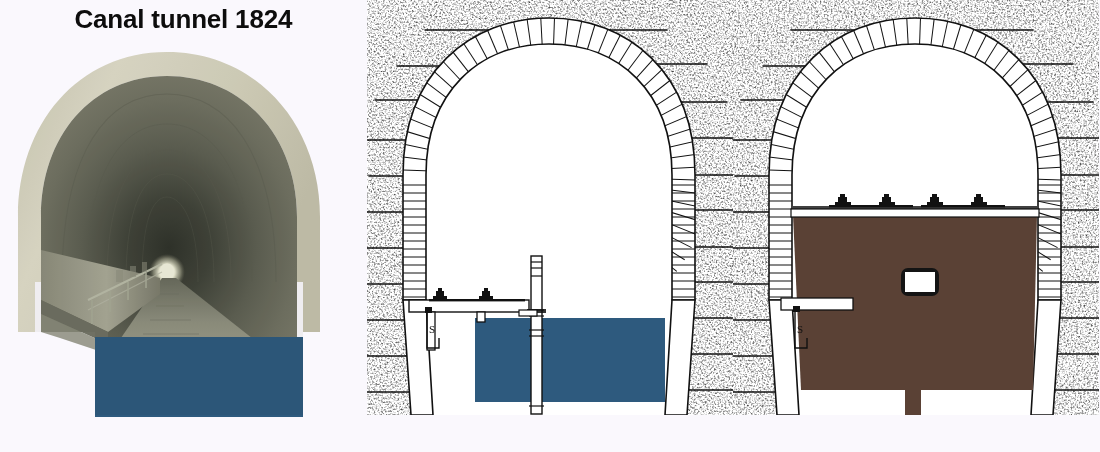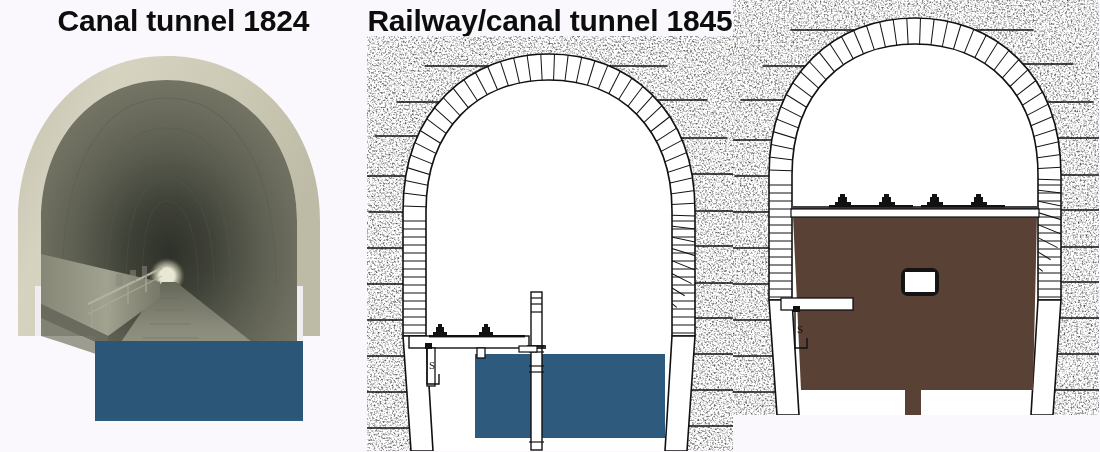--- a/index.html
+++ b/index.html
@@ -17,21 +17,21 @@
   }
   .panel{
     position:relative;
     width:366.66px;
     height:452px;
     display:flex;
     flex-direction:column;
     align-items:center;
   }
   .panel-title{
-    font-size:30px;
+    font-size:26px;
     font-weight:bold;
     color:#0d0d0d;
     letter-spacing:-0.2px;
     line-height:1;
     margin-top:6px;
     white-space:nowrap;
     text-align:center;
   }
   .panel-body{
     position:relative;
@@ -179,21 +179,20 @@
 
           <rect class="wrect" x="95" y="305" width="208" height="80"></rect>
 
           <rect x="0" y="0" width="366" height="415" fill="#a0a090" opacity="0.12" filter="url(#grain1)" clip-path="url(#portalClip)" style="mix-blend-mode:multiply"></rect>
         </g>
       </svg>
     </div>
   </div>
 
   <div class="panel">
-    <div class="panel-title">Railway/canal tunnel 1845</div>
     <div class="panel-body">
       <svg width="366" height="415" viewBox="0 0 366 415">
         <defs>
           <filter id="speck2" x="-5%" y="-5%" width="110%" height="110%">
             <feTurbulence type="fractalNoise" baseFrequency="0.55" numOctaves="4" seed="7" result="t"></feTurbulence>
             <feColorMatrix in="t" type="matrix" values="0 0 0 0 0  0 0 0 0 0  0 0 0 0 0  -2.2 0 0 0 1.22"></feColorMatrix>
           </filter>
 
           <clipPath id="ringBand45">
             <path d="M 36 300

